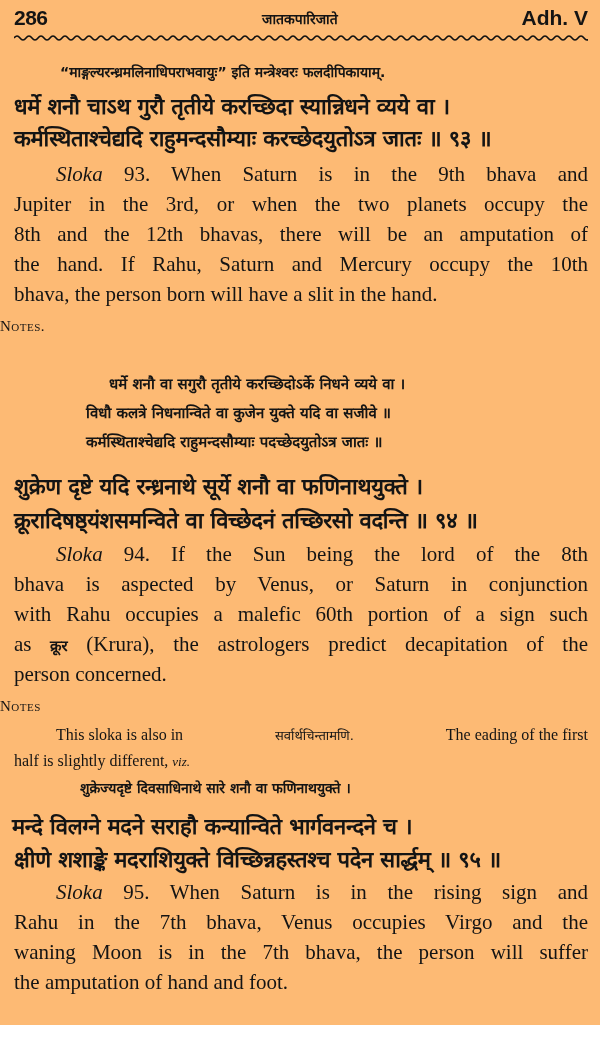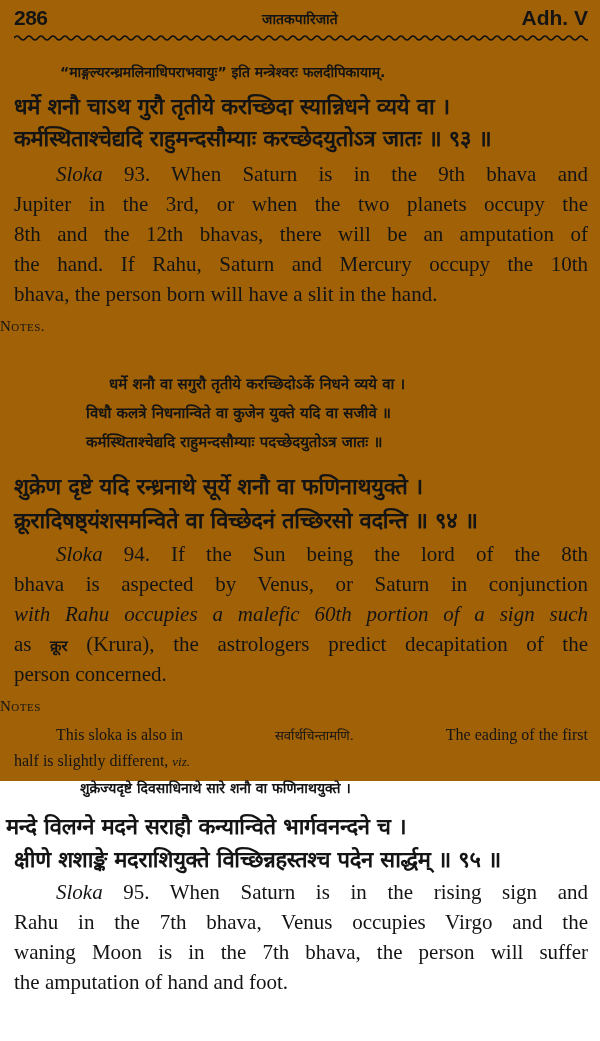--- a/index.html
+++ b/index.html
@@ -12,22 +12,22 @@
       height: 1041px;
       overflow: hidden;
       position: relative;
       font-family: "Liberation Serif", "DejaVu Serif", serif;
       color: #141414;
     }
     .page {
       position: absolute;
       left: 0; top: 0;
       width: 600px;
-      height: 781px;
-      background: #a16207;
+      height: 1025px;
+      background: #fdba74;
     }
     .header {
       position: absolute;
       left: 14px;
       right: 12px;
       top: 6px;
       height: 26px;
     }
     .hdr-page {
       position: absolute;
@@ -142,41 +142,41 @@
 
   <div class="line deva-lg" style="left:14px; top:470px;">शुक्रेण दृष्टे यदि रन्ध्रनाथे सूर्ये शनौ वा फणिनाथयुक्ते ।</div>
   <div class="line deva-lg" style="left:14px; top:504px;">क्रूरादिषष्ठ्यंशसमन्विते वा विच्छेदनं तच्छिरसो वदन्ति ॥ ९४ ॥</div>
 
   <div class="line eng indent" style="top:542px;">
     <span class="italic">Sloka</span>
     <span>94.</span>
     <span>If the Sun being the lord of the 8th</span>
   </div>
   <div class="line eng" style="top:572px;">bhava is aspected by Venus, or Saturn in conjunction</div>
-  <div class="line eng" style="top:602px;font-style:italic;">with Rahu occupies a malefic 60th portion of a sign such</div>
+  <div class="line eng" style="top:602px;">with Rahu occupies a malefic 60th portion of a sign such</div>
   <div class="line eng" style="top:632px;">
     <span>as</span>
     <span class="inline-deva" style="font-weight:bold; font-size:15px;">क्रूर</span>
     <span>(Krura), the astrologers predict decapitation of the</span>
   </div>
   <div class="line eng last" style="top:662px;">person concerned.</div>
 
   <div class="line notes-head" style="top:698px;">Notes</div>
   <div class="line eng-sm" style="left:56px; width:532px; top:726px; display:flex; justify-content:space-between;gap:20px;">
     <span>This sloka is also in</span>
     <span class="inline-deva">सर्वार्थचिन्तामणि.</span>
     <span>The eading of the first</span>
   </div>
   <div class="line eng-sm" style="left:14px; top:752px;">
     <span>half is slightly different,</span>
     <span class="italic" style="font-size:13px;">viz.</span>
   </div>
   <div class="line deva-sm" style="left:80px; top:778px;">शुक्रेज्यदृष्टे दिवसाधिनाथे सारे शनौ वा फणिनाथयुक्ते ।</div>
 
-  <div class="line deva-lg" style="left:6px; top:810px;text-align:center;">मन्दे विलग्ने मदने सराहौ कन्यान्विते भार्गवनन्दने च ।</div>
+  <div class="line deva-lg" style="left:12px; top:810px;text-align:center;">मन्दे विलग्ने मदने सराहौ कन्यान्विते भार्गवनन्दने च ।</div>
   <div class="line deva-lg" style="left:14px; top:843px;">क्षीणे शशाङ्के मदराशियुक्ते विच्छिन्नहस्तश्च पदेन सार्द्धम् ॥ ९५ ॥</div>
 
   <div class="line eng indent" style="top:880px;">
     <span class="italic">Sloka</span>
     <span>95.</span>
     <span>When Saturn is in the rising sign and</span>
   </div>
   <div class="line eng" style="top:910px;">Rahu in the 7th bhava, Venus occupies Virgo and the</div>
   <div class="line eng" style="top:940px;">waning Moon is in the 7th bhava, the person will suffer</div>
   <div class="line eng last" style="top:970px;">the amputation of hand and foot.</div>

